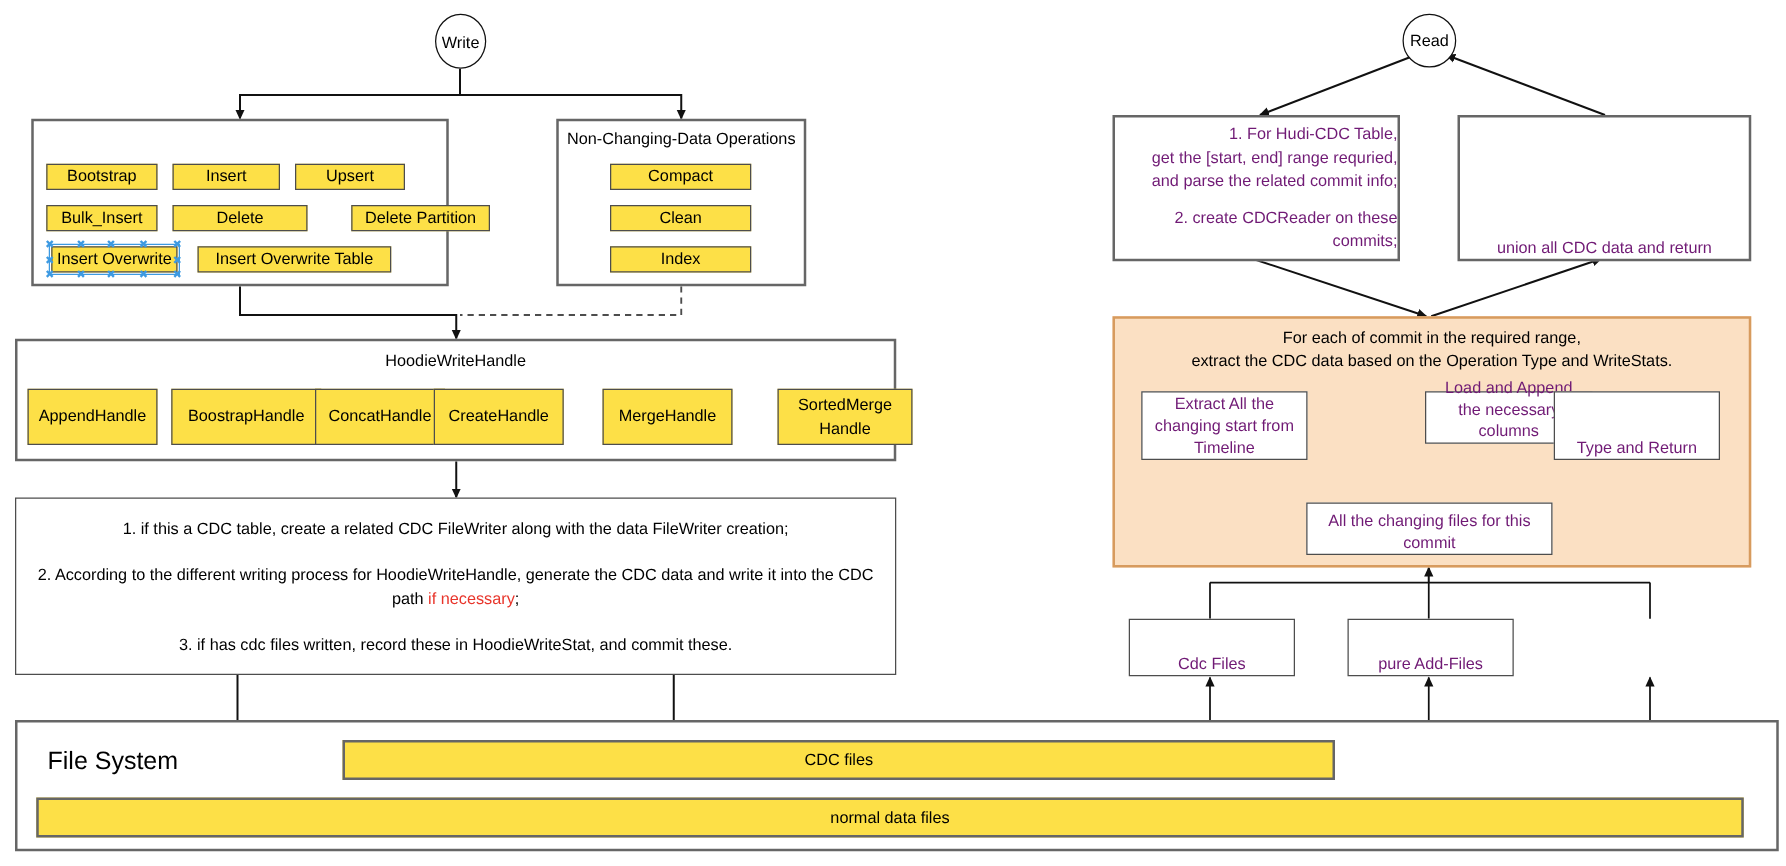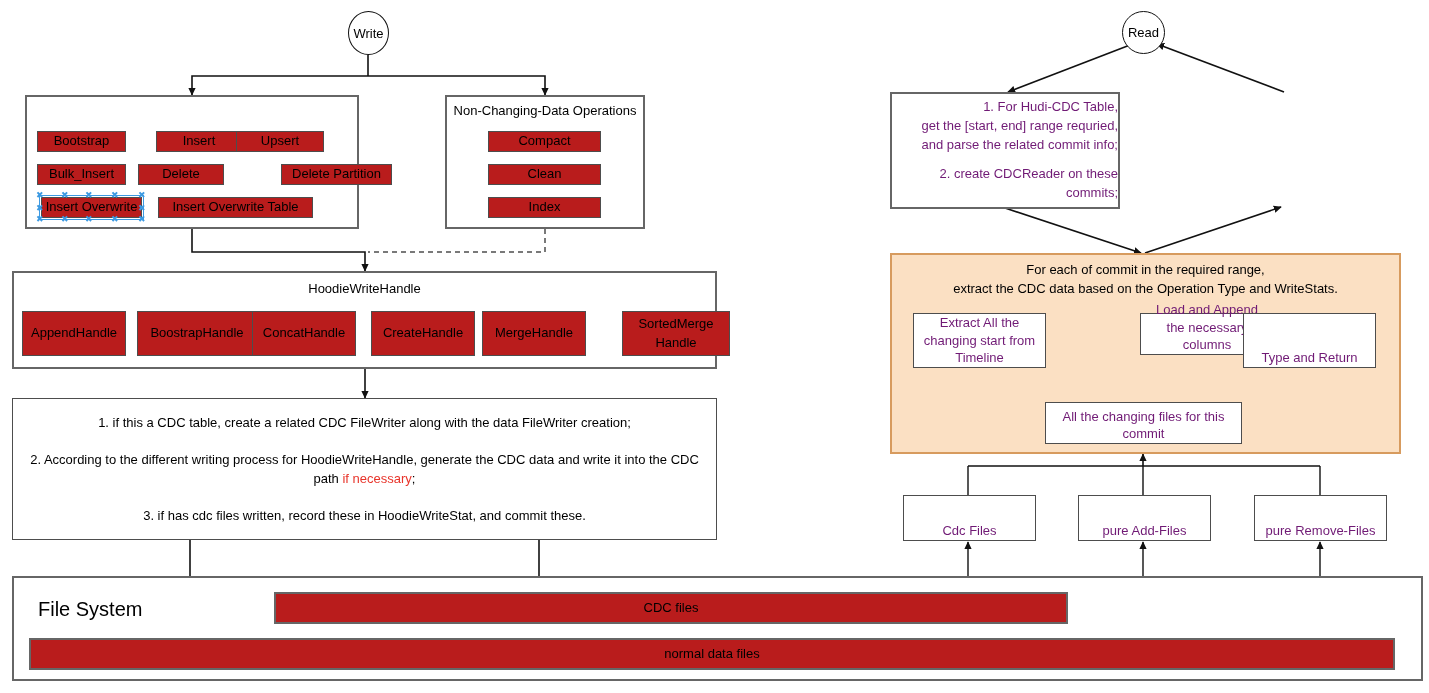--- a/index.html
+++ b/index.html
@@ -41,21 +41,21 @@
   .grouplabel{
     position:absolute;
     font-size:13px;
     text-align:center;
     white-space:nowrap;
   }
   .plainbox{
     position:absolute;
     box-sizing:border-box;
     border:1px solid #4d4d4d;
-    background:#b91c1c;
+    background:#fde047;
     display:flex;
     align-items:center;
     justify-content:center;
     text-align:center;
     font-size:13px;
     line-height:1.4;
   }
   .orange{
     position:absolute;
     box-sizing:border-box;
@@ -164,31 +164,31 @@
 
   <div class="ellipse" style="left:348px;top:11px;width:41px;height:44px;">
     <span>Write</span>
   </div>
 
   <div class="box" style="left:25px;top:95px;width:334px;height:134px;background:#fff;"></div>
 
   <div class="plainbox" style="left:37px;top:131px;width:89px;height:21px;">
     <span>Bootstrap</span>
   </div>
-  <div class="plainbox" style="left:138px;top:131px;width:86px;height:21px;margin-left:18px;">
+  <div class="plainbox" style="left:138px;top:131px;width:86px;height:21px;">
     <span>Insert</span>
   </div>
   <div class="plainbox" style="left:236px;top:131px;width:88px;height:21px;">
     <span>Upsert</span>
   </div>
 
   <div class="plainbox" style="left:37px;top:164px;width:89px;height:21px;">
     <span>Bulk_Insert</span>
   </div>
-  <div class="plainbox" style="left:138px;top:164px;width:86px;height:21px;">
+  <div class="plainbox" style="left:138px;top:164px;width:108px;height:21px;">
     <span>Delete</span>
   </div>
   <div class="plainbox" style="left:236px;top:164px;width:111px;height:21px;margin-left:45px;">
     <span>Delete Partition</span>
   </div>
 
   <div class="plainbox" style="left:41px;top:197px;width:101px;height:21px;border:1px solid #4d4d4d;">
     <span>Insert  Overwrite</span>
   </div>
 
@@ -228,21 +228,21 @@
 
   <div class="plainbox" style="left:22px;top:311px;width:104px;height:45px;">
     <span>AppendHandle</span>
   </div>
   <div class="plainbox" style="left:137px;top:311px;width:120px;height:45px;">
     <span>BoostrapHandle</span>
   </div>
   <div class="plainbox" style="left:252px;top:311px;width:104px;height:45px;">
     <span>ConcatHandle</span>
   </div>
-  <div class="plainbox" style="left:371px;top:311px;width:104px;height:45px;justify-content:center;">
+  <div class="plainbox" style="left:347px;top:311px;width:104px;height:45px;justify-content:center;">
     <span>CreateHandle</span>
   </div>
   <div class="plainbox" style="left:482px;top:311px;width:104px;height:45px;">
     <span>MergeHandle</span>
   </div>
   <div class="plainbox" style="left:622px;top:311px;width:108px;height:45px;padding:0 6px;">
     <span>SortedMerge Handle</span>
   </div>
 
   <div class="textblock" style="left:12px;top:398px;width:705px;height:142px;">
@@ -266,20 +266,23 @@
 
   <div class="box" style="left:890px;top:92px;width:230px;height:117px;flex-direction:column;line-height:1.45;">
     <div>1. For Hudi-CDC Table,</div>
     <div>get the [start, end] range requried,</div>
     <div>and parse the related commit info;</div>
     <div style="height:11px;"></div>
     <div>2. create CDCReader on these</div>
     <div>commits;</div>
   </div>
 
+  <div class="box" style="left:1166px;top:92px;width:235px;height:117px;">
+    <span>union all CDC data and return</span>
+  </div>
 
   <div class="orange" style="left:890px;top:253px;width:511px;height:201px;"></div>
   <div class="orange-title" style="left:890px;top:261px;width:511px;">
     <div>For each of commit in the required range,</div>
     <div>extract the CDC data based on the Operation Type and WriteStats.</div>
   </div>
 
   <div class="box" style="left:913px;top:313px;width:133px;height:55px;padding:0 6px;border:1px solid #4d4d4d;">
     <span>Extract All the changing start from Timeline</span>
   </div>
@@ -292,17 +295,14 @@
   <div class="box" style="left:1045px;top:402px;width:197px;height:42px;padding:0 8px;border:1px solid #4d4d4d;">
     <span>All the changing files for this commit</span>
   </div>
 
   <div class="box" style="left:903px;top:495px;width:133px;height:46px;border:1px solid #4d4d4d;">
     <span>Cdc Files</span>
   </div>
   <div class="box" style="left:1078px;top:495px;width:133px;height:46px;border:1px solid #4d4d4d;">
     <span>pure Add-Files</span>
   </div>
-  <div class="box" style="left:1254px;top:495px;width:133px;height:46px;border:1px solid #4d4d4d;">
-    <span>pure Remove-Files</span>
-  </div>
 
 </div>
 
 </body></html>

